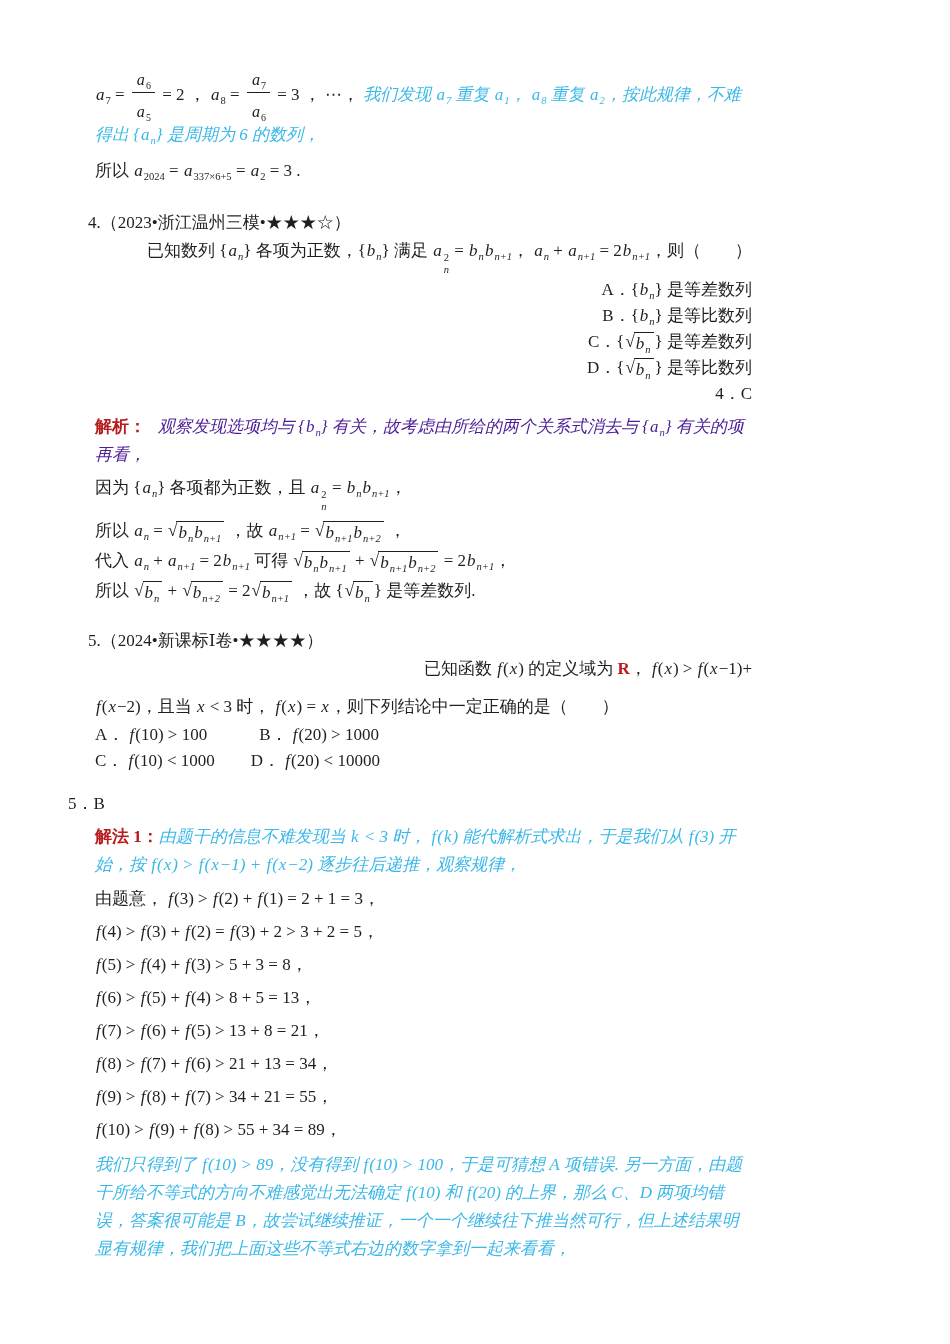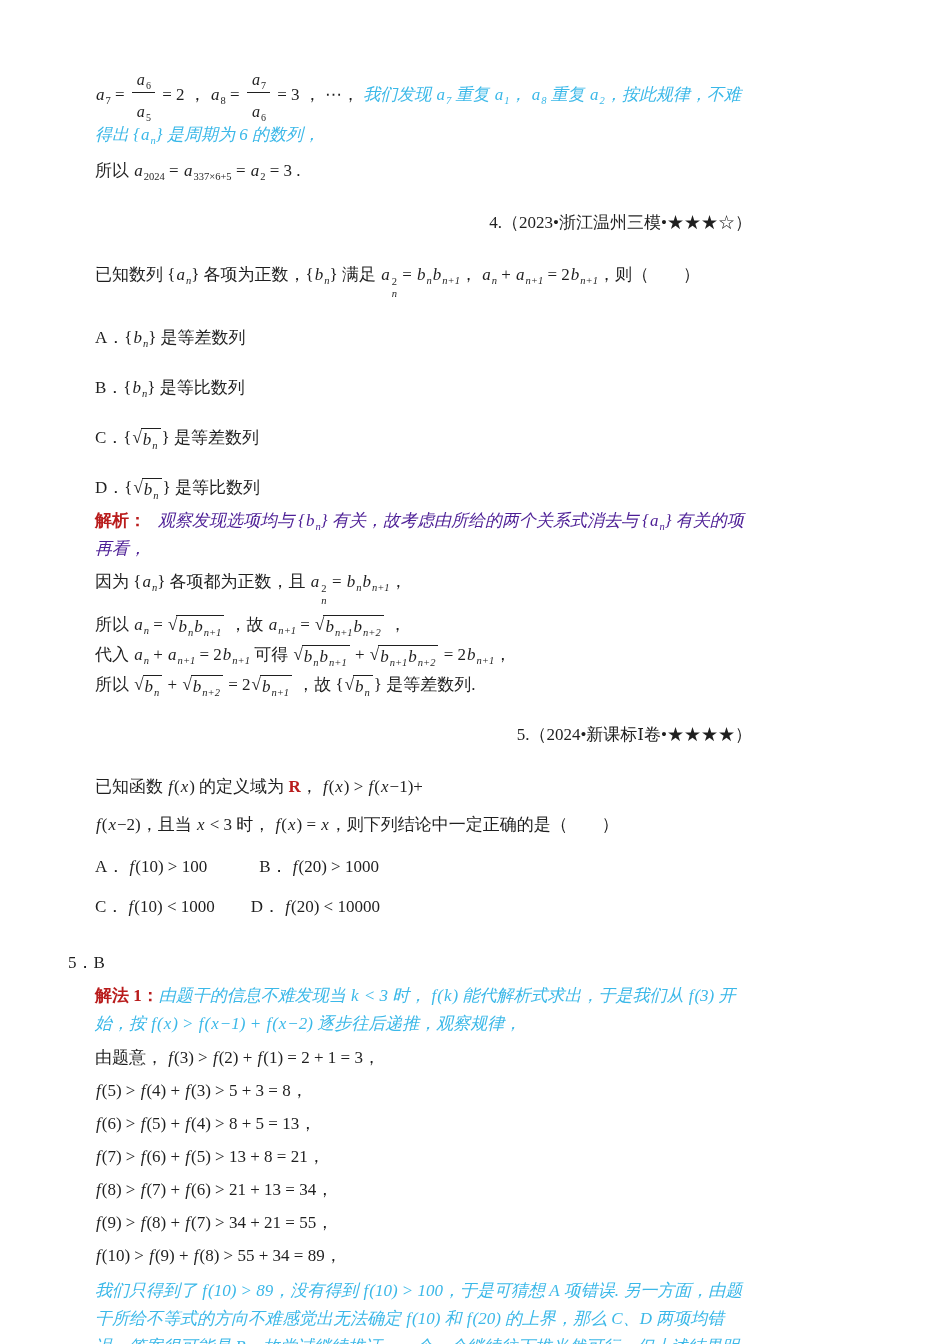--- a/index.html
+++ b/index.html
@@ -1,27 +1,27 @@
 <!DOCTYPE html>
 <html><head>
 <meta charset="utf-8">
 <style>
   html,body{margin:0;padding:0;background:#ffffff;}
   .page{position:relative;width:752px;height:1344px;background:#fff;overflow:hidden;
         font-family:"Liberation Serif","DejaVu Serif",serif;font-size:17px;color:#1f1f1f;}
   .content{padding-top:64px;}
   .line{margin-left:93px;line-height:26px;white-space:normal;}
   .ind-num{margin-left:68px;}
-  .ind-q{margin-left:62px;text-align:right;}
+  .ind-q{margin-left:88px;}
   .ind-body{margin-left:95px;}
   .para{max-width:800px;line-height:28px;}
   .lh30{line-height:30px;}
   .mt4{margin-top:4px;}  .mt6{margin-top:6px;}  .mt7{margin-top:7px;}
   .mt8{margin-top:8px;}  .mt10{margin-top:10px;}
-  .mt14{margin-top:14px;}.mt16{margin-top:24px;}.mt18{margin-top:30px;}.mt24{margin-top:24px;}.mt26{margin-top:26px;}
+  .mt14{}.mt16{margin-top:0;text-align:right;}.mt18{margin-top:17px;}.mt24{margin-top:24px;}.mt26{margin-top:26px;}
   
   .v{font-family:"Liberation Serif","DejaVu Serif",serif;font-style:italic;padding:0 1px;}
   .t{}
   .bld{font-weight:bold;color:#b91c1c;font-style:normal;}
   .cy{font-style:italic;}
   .sb{font-size:0.62em;vertical-align:-0.35em;line-height:1;}
   .sb.it{font-style:italic;}
   .ss{display:inline-flex;flex-direction:column;align-items:flex-start;
       font-size:0.62em;line-height:1.15;vertical-align:-0.5em;margin:0 1px;}
   .ss .ss-sub{font-style:italic;}
@@ -54,20 +54,21 @@
         <div class="line ind-body mt16"><span class="t">C．{</span><span class="sqrt">
             <span class="rsign">√</span>
             <span class="rad"><span class="v">b</span><span class="sb it">n</span></span>
           </span><span class="t">} 是等差数列</span></div>
         <div class="line ind-body mt16"><span class="t">D．{</span><span class="sqrt">
             <span class="rsign">√</span>
             <span class="rad"><span class="v">b</span><span class="sb it">n</span></span>
           </span><span class="t">} 是等比数列</span></div>
       </div>
       <div class="block">
+        <div class="line ind-num mt16"><span class="t">4．C</span></div>
         <div class="line ind-body mt6 para"><span class="bld">解析：</span><span class="cy" style="color: #4c1d95; margin-left: 12px;"><span class="t">观察发现选项均与 {</span><span class="v">b</span><span class="sb it">n</span><span class="t">} 有关，故考虑由所给的两个关系式消去与 {</span><span class="v">a</span><span class="sb it">n</span><span class="t">} 有关的项再看，</span></span></div>
         <div class="line ind-body mt6"><span class="t">因为 {</span><span class="v">a</span><span class="sb it">n</span><span class="t">} 各项都为正数，且 </span><span class="v">a</span><span class="ss">
             <span class="ss-sup">2</span>
             <span class="ss-sub">n</span>
           </span><span class="t"> = </span><span class="v">b</span><span class="sb it">n</span><span class="v">b</span><span class="sb it">n+1</span><span class="t">，</span></div>
         <div class="line ind-body mt4"><span class="t">所以 </span><span class="v">a</span><span class="sb it">n</span><span class="t"> = </span><span class="sqrt">
             <span class="rsign">√</span>
             <span class="rad"><span class="v">b</span><span class="sb it">n</span><span class="v">b</span><span class="sb it">n+1</span></span>
           </span><span class="t"> ，故 </span><span class="v">a</span><span class="sb it">n+1</span><span class="t"> = </span><span class="sqrt">
             <span class="rsign">√</span>
@@ -98,20 +99,21 @@
         <div class="line ind-q mt24"><span class="t">5.（2024•新课标Ⅰ卷•★★★★）</span></div>
         <div class="line ind-body mt16 lh30"><span class="t">已知函数 </span><span class="v">f</span><span class="t">(</span><span class="v">x</span><span class="t">) 的定义域为 </span><span class="bld">R</span><span class="t">， </span><span class="v">f</span><span class="t">(</span><span class="v">x</span><span class="t">) &gt; </span><span class="v">f</span><span class="t">(</span><span class="v">x</span><span class="t">−1)+</span></div>
         <div class="line ind-body mt8 lh30"><span class="v">f</span><span class="t">(</span><span class="v">x</span><span class="t">−2)，且当 </span><span class="v">x</span><span class="t"> &lt; 3 时， </span><span class="v">f</span><span class="t">(</span><span class="v">x</span><span class="t">) = </span><span class="v">x</span><span class="t">，则下列结论中一定正确的是（　　）</span></div>
         <div class="line ind-body mt14"><span class="t">A． </span><span class="v">f</span><span class="t">(10) &gt; 100</span><span class="gap" style="width: 52px;"></span><span class="t">B． </span><span class="v">f</span><span class="t">(20) &gt; 1000</span></div>
         <div class="line ind-body mt14"><span class="t">C． </span><span class="v">f</span><span class="t">(10) &lt; 1000</span><span class="gap" style="width: 36px;"></span><span class="t">D． </span><span class="v">f</span><span class="t">(20) &lt; 10000</span></div>
       </div>
       <div class="block">
         <div class="line ind-num mt18"><span class="t">5．B</span></div>
         <div class="line ind-body mt6 para"><span class="bld">解法 1：</span><span class="cy" style="color: rgb(59, 184, 232);"><span class="t">由题干的信息不难发现当 </span><span class="v">k</span><span class="t"> &lt; 3 时， </span><span class="v">f</span><span class="t">(</span><span class="v">k</span><span class="t">) 能代解析式求出，于是我们从 </span><span class="v">f</span><span class="t">(3) 开始，按 </span><span class="v">f</span><span class="t">(</span><span class="v">x</span><span class="t">) &gt; </span><span class="v">f</span><span class="t">(</span><span class="v">x</span><span class="t">−1) + </span><span class="v">f</span><span class="t">(</span><span class="v">x</span><span class="t">−2) 逐步往后递推，观察规律，</span></span></div>
         <div class="line ind-body mt7"><span class="t">由题意， </span><span class="v">f</span><span class="t">(3) &gt; </span><span class="v">f</span><span class="t">(2) + </span><span class="v">f</span><span class="t">(1) = 2 + 1 = 3，</span></div>
+        <div class="line ind-body mt7"><span class="v">f</span><span class="t">(4) &gt; </span><span class="v">f</span><span class="t">(3) + </span><span class="v">f</span><span class="t">(2) = </span><span class="v">f</span><span class="t">(3) + 2 &gt; 3 + 2 = 5，</span></div>
         <div class="line ind-body mt7"><span class="v">f</span><span class="t">(5) &gt; </span><span class="v">f</span><span class="t">(4) + </span><span class="v">f</span><span class="t">(3) &gt; 5 + 3 = 8，</span></div>
         <div class="line ind-body mt7"><span class="v">f</span><span class="t">(6) &gt; </span><span class="v">f</span><span class="t">(5) + </span><span class="v">f</span><span class="t">(4) &gt; 8 + 5 = 13，</span></div>
         <div class="line ind-body mt7"><span class="v">f</span><span class="t">(7) &gt; </span><span class="v">f</span><span class="t">(6) + </span><span class="v">f</span><span class="t">(5) &gt; 13 + 8 = 21，</span></div>
         <div class="line ind-body mt7"><span class="v">f</span><span class="t">(8) &gt; </span><span class="v">f</span><span class="t">(7) + </span><span class="v">f</span><span class="t">(6) &gt; 21 + 13 = 34，</span></div>
         <div class="line ind-body mt7"><span class="v">f</span><span class="t">(9) &gt; </span><span class="v">f</span><span class="t">(8) + </span><span class="v">f</span><span class="t">(7) &gt; 34 + 21 = 55，</span></div>
         <div class="line ind-body mt7"><span class="v">f</span><span class="t">(10) &gt; </span><span class="v">f</span><span class="t">(9) + </span><span class="v">f</span><span class="t">(8) &gt; 55 + 34 = 89，</span></div>
         <div class="line ind-body mt8 para"><span class="cy" style="color: rgb(59, 184, 232);"><span class="t">我们只得到了 </span><span class="v">f</span><span class="t">(10) &gt; 89，没有得到 </span><span class="v">f</span><span class="t">(10) &gt; 100，于是可猜想 A 项错误. 另一方面，由题干所给不等式的方向不难感觉出无法确定 </span><span class="v">f</span><span class="t">(10) 和 </span><span class="v">f</span><span class="t">(20) 的上界，那么 C、D 两项均错误，答案很可能是 B，故尝试继续推证，一个一个继续往下推当然可行，但上述结果明显有规律，我们把上面这些不等式右边的数字拿到一起来看看，</span></span></div>
       </div>
     </div>
 </div>

